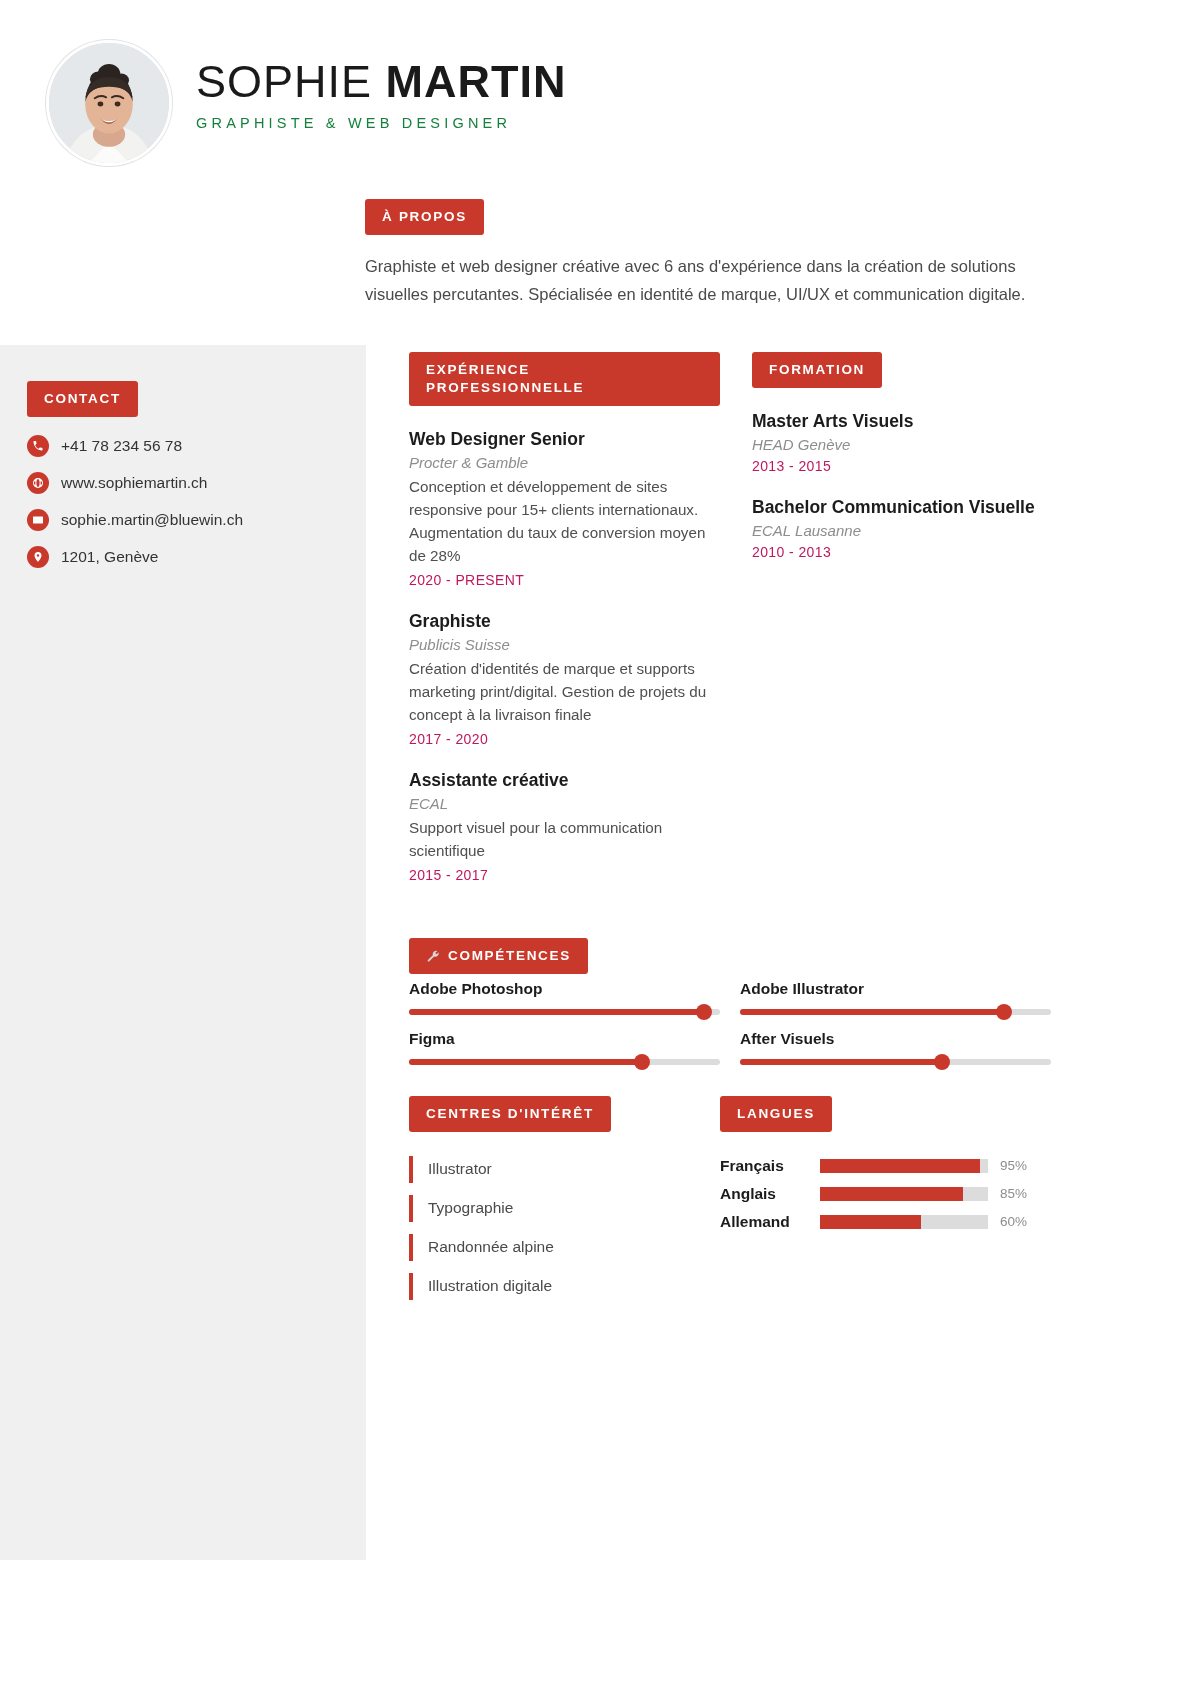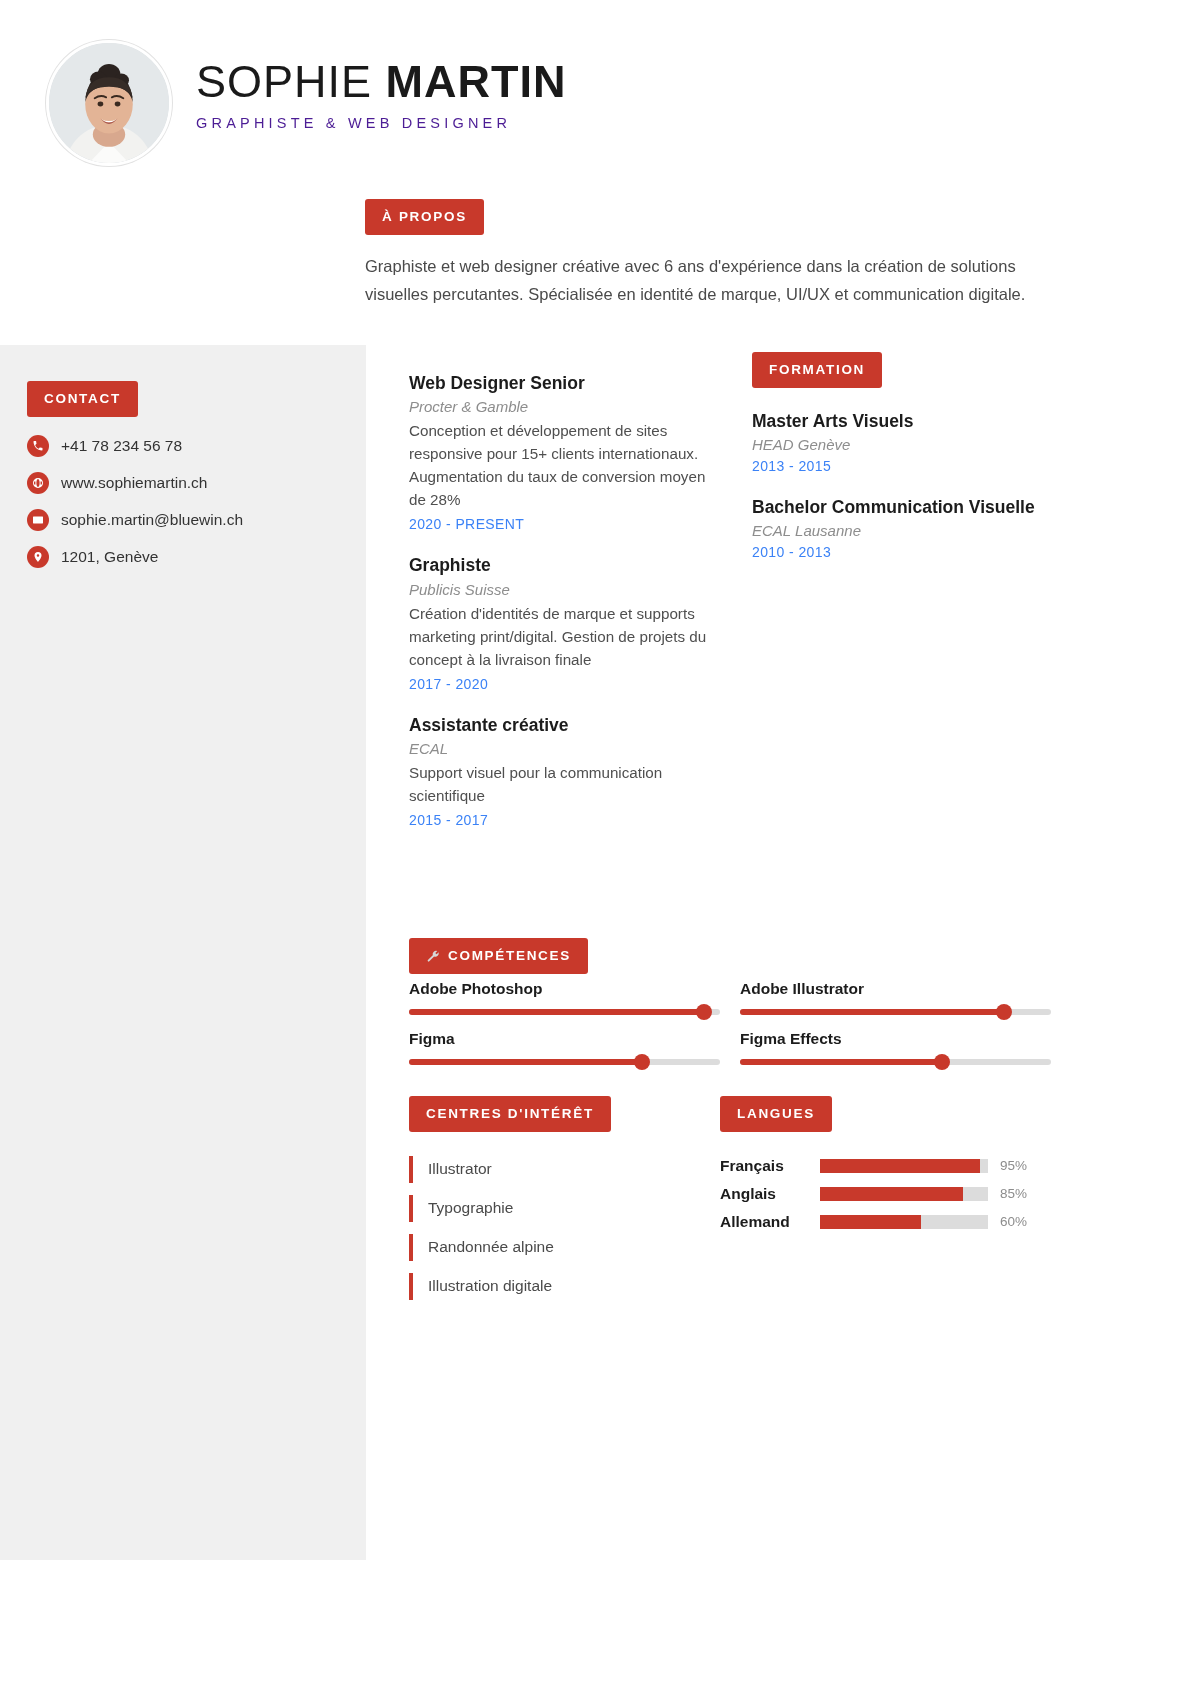--- a/index.html
+++ b/index.html
@@ -36,21 +36,21 @@
   .name-block { position: absolute; left: 196px; top: 58px; }
   .name {
     font-size: 45px; letter-spacing: 1px; line-height: 1.05;
     color: #1a1a1a; white-space: nowrap;
   }
   .name .first { font-weight: 300; }
   .name .last  { font-weight: 700; }
   .subtitle {
     margin-top: 10px;
     font-size: 14.5px; letter-spacing: 4.2px; font-weight: 400;
-    color: #4c1d95; white-space: nowrap;
+    color: #15803d; white-space: nowrap;
   }
 
   
   .badge {
     display: inline-flex; align-items: center; gap: 8px;
     background: #c8392b; color: #ffffff;
     font-size: 13.5px; font-weight: 700; letter-spacing: 1.7px;
     padding: 9px 17px; border-radius: 3px;
     line-height: 1.32;
   }
@@ -82,21 +82,21 @@
 
   
   .col-exp  { position: absolute; left: 409px; top: 352px; width: 311px; }
   .col-edu  { position: absolute; left: 752px; top: 352px; width: 311px; }
 
   .entry { margin-top: 20px; }
   .entry:first-of-type { margin-top: 18px; }
   .entry-title { font-size: 17.5px; font-weight: 700; color: #1c1c1c; line-height: 1.5; }
   .entry-org   { font-size: 15px; font-style: italic; color: #8d8d8d; margin-top: 2px; }
   .entry-desc  { font-size: 15.2px; color: #4f4f4f; line-height: 23px; margin-top: 4px; }
-  .entry-date  { font-size: 14px; color: #3b82f6; letter-spacing: .4px; margin-top: 5px; }
+  .entry-date  { font-size: 14px; color: #be185d; letter-spacing: .4px; margin-top: 5px; }
 
   
   .skills { position: absolute; left: 409px; top: 938px; width: 654px; }
   .skills-grid {
     display: grid; grid-template-columns: 311px 311px; column-gap: 20px;
     margin-top: 6px;
   }
   .skill { margin-bottom: 14px; }
   .skill-name { font-size: 15.5px; font-weight: 700; color: #1c1c1c; margin-bottom: 9px; }
   .slider { position: relative; height: 9px; }
@@ -225,20 +225,26 @@
               <path d="M12 2a7 7 0 00-7 7c0 5 7 13 7 13s7-8 7-13a7 7 0 00-7-7zm0 9.5A2.5 2.5 0 1112 6.5a2.5 2.5 0 010 5z"></path>
             </svg>
         </span>
         <span class="ctext">1201, Genève</span>
       </div>
 
     </div>
   </div>
 
   <div class="col-exp">
+    <div class="badge block">
+      <span class="lines">
+        <span>EXPÉRIENCE</span>
+        <span>PROFESSIONNELLE</span>
+      </span>
+    </div>
 
     <div class="entry">
       <div class="entry-title">Web Designer Senior</div>
       <div class="entry-org">Procter &amp; Gamble</div>
       <div class="entry-desc">Conception et développement de sites responsive pour 15+ clients internationaux. Augmentation du taux de conversion moyen de 28%</div>
       <div class="entry-date">2020 - PRESENT</div>
     </div>
 
     <div class="entry">
       <div class="entry-title">Graphiste</div>
@@ -304,21 +310,21 @@
       <div class="skill">
         <div class="skill-name">Figma</div>
         <div class="slider">
           <div class="track"></div>
           <div class="fill" style="width: 75%;"></div>
           <div class="knob" style="left: 75%;"></div>
         </div>
       </div>
 
       <div class="skill">
-        <div class="skill-name">Figma Effects</div>
+        <div class="skill-name">After Visuels</div>
         <div class="slider">
           <div class="track"></div>
           <div class="fill" style="width: 65%;"></div>
           <div class="knob" style="left: 65%;"></div>
         </div>
       </div>
 
     </div>
   </div>
 

